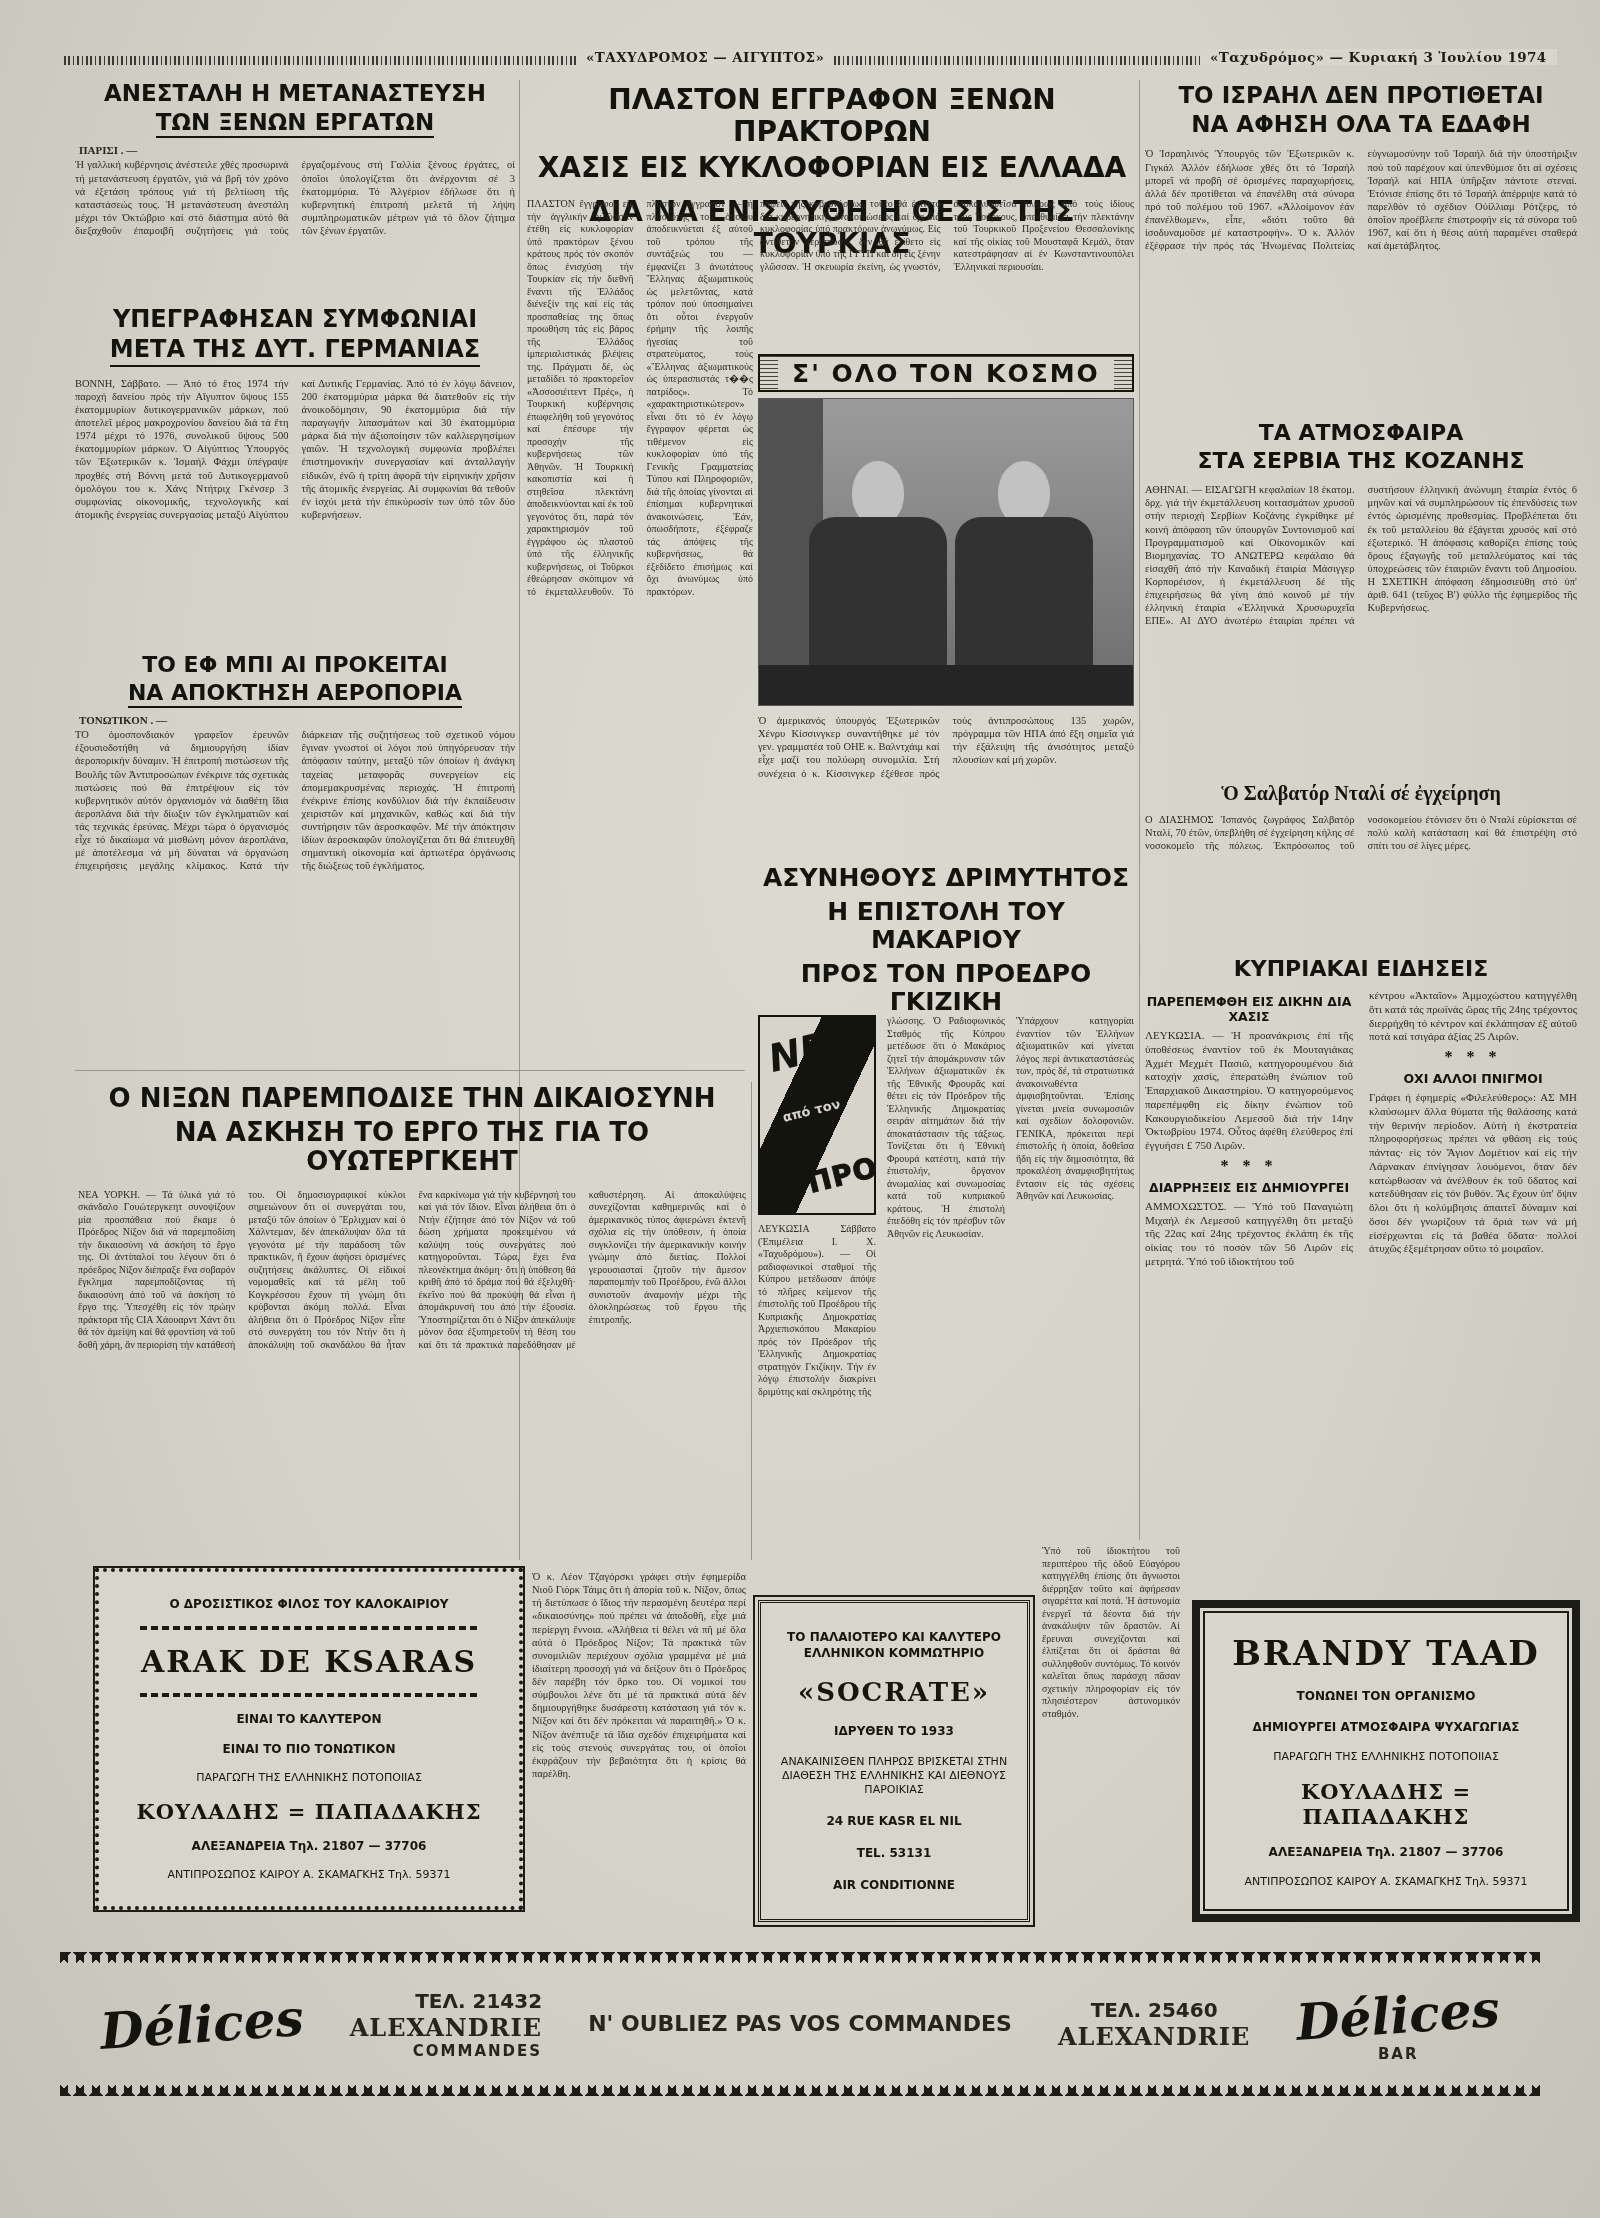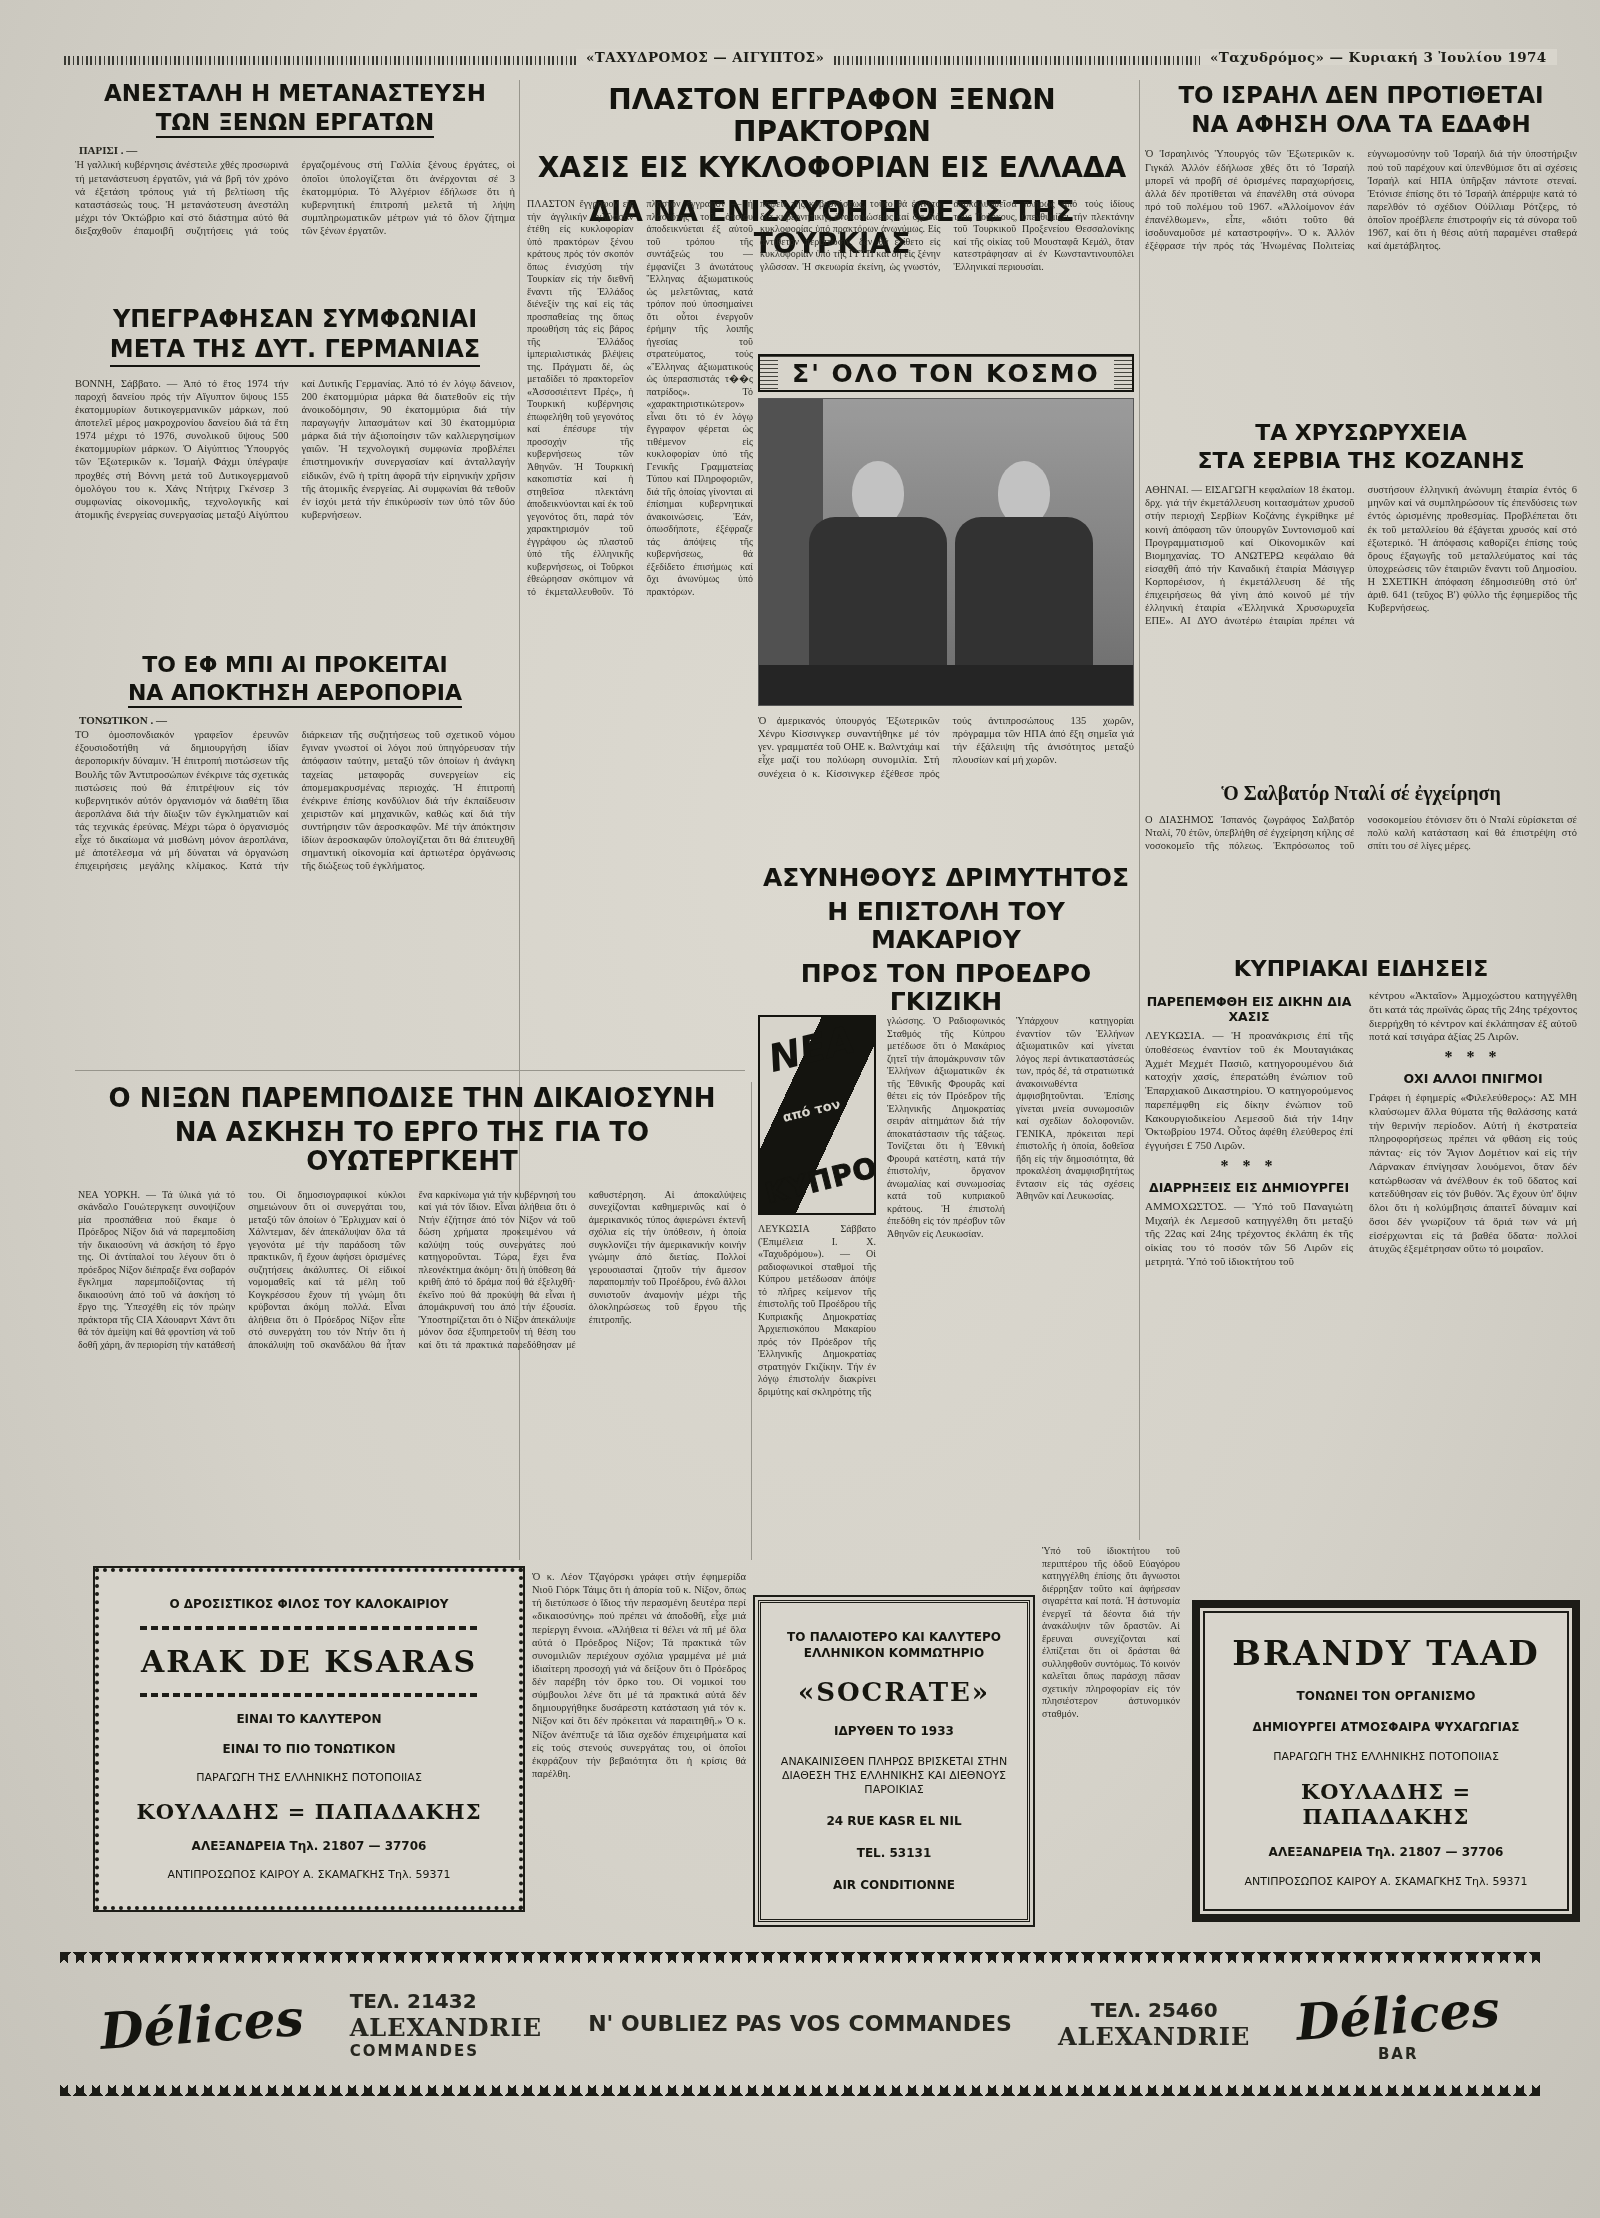--- a/index.html
+++ b/index.html
@@ -153,21 +153,21 @@
     </div>
   </section>
 
   <section class="abs" style="left:1145px;top:82px;width:432px">
     <h2 class="headline" style="font-size:23px">ΤΟ ΙΣΡΑΗΛ ΔΕΝ ΠΡΟΤΙΘΕΤΑΙ</h2>
     <h2 class="headline" style="font-size:23px;margin-top:3px">ΝΑ ΑΦΗΣΗ ΟΛΑ ΤΑ ΕΔΑΦΗ</h2>
     <div class="body-text cols-2" style="height:252px;margin-top:10px">Ὁ Ἰσραηλινός Ὑπουργός τῶν Ἐξωτερικῶν κ. Γιγκάλ Ἀλλόν ἐδήλωσε χθές ὅτι τό Ἰσραήλ μπορεῖ νά προβῆ σέ ὁρισμένες παραχωρήσεις, ἀλλά δέν προτίθεται νά ἐπανέλθη στά σύνορα πρό τοῦ πολέμου τοῦ 1967. «Ἀλλοίμονον ἐάν ἐπανέλθωμεν», εἶπε, «διότι τοῦτο θά ἰσοδυναμοῦσε μέ καταστροφήν». Ὁ κ. Ἀλλόν ἐξέφρασε τήν πρός τάς Ἡνωμένας Πολιτείας εὐγνωμοσύνην τοῦ Ἰσραήλ διά τήν ὑποστήριξιν πού τοῦ παρέχουν καί ὑπενθύμισε ὅτι αἱ σχέσεις Ἰσραήλ καί ΗΠΑ ὑπῆρξαν πάντοτε στεναί. Ἐτόνισε ἐπίσης ὅτι τό Ἰσραήλ ἀπέρριψε κατά τό παρελθόν τό σχέδιον Οὐίλλιαμ Ρότζερς, τό ὁποῖον προέβλεπε ἐπιστροφήν εἰς τά σύνορα τοῦ 1967, καί ὅτι ἡ θέσις αὐτή παραμένει σταθερά καί ἀμετάβλητος.</div>
   </section>
 
   <section class="abs" style="left:1145px;top:420px;width:432px">
-    <h2 class="headline" style="font-size:22px">ΤΑ ΧΡΥΣΩΡΥΧΕΙΑ</h2>
+    <h2 class="headline" style="font-size:22px">ΤΑ ΑΤΜΟΣΦΑΙΡΑ</h2>
     <h2 class="headline" style="font-size:22px;margin-top:3px">ΣΤΑ ΣΕΡΒΙΑ ΤΗΣ ΚΟΖΑΝΗΣ</h2>
     <div class="body-text cols-2" style="height:282px;margin-top:10px">ΑΘΗΝΑΙ. — ΕΙΣΑΓΩΓΗ κεφαλαίων 18 ἑκατομ. δρχ. γιά τήν ἐκμετάλλευση κοιτασμάτων χρυσοῦ στήν περιοχή Σερβίων Κοζάνης ἐγκρίθηκε μέ κοινή ἀπόφαση τῶν ὑπουργῶν Συντονισμοῦ καί Προγραμματισμοῦ καί Οἰκονομικῶν καί Βιομηχανίας. ΤΟ ΑΝΩΤΕΡΩ κεφάλαιο θά εἰσαχθῆ ἀπό τήν Καναδική ἑταιρία Μάσιγγερ Κορπορέισον, ἡ ἐκμετάλλευση δέ τῆς ἐπιχειρήσεως θά γίνη ἀπό κοινοῦ μέ τήν ἑλληνική ἑταιρία «Ἑλληνικά Χρυσωρυχεῖα ΕΠΕ». ΑΙ ΔΥΟ ἀνωτέρω ἑταιρίαι πρέπει νά συστήσουν ἑλληνική ἀνώνυμη ἑταιρία ἐντός 6 μηνῶν καί νά συμπληρώσουν τίς ἐπενδύσεις των ἐντός ὡρισμένης προθεσμίας. Προβλέπεται ὅτι ἐκ τοῦ μεταλλείου θά ἐξάγεται χρυσός καί στό ἐξωτερικό. Ἡ ἀπόφασις καθορίζει ἐπίσης τούς ὅρους ἐξαγωγῆς τοῦ μεταλλεύματος καί τάς ὑποχρεώσεις τῶν ἑταιριῶν ἔναντι τοῦ Δημοσίου. Η ΣΧΕΤΙΚΗ ἀπόφαση ἐδημοσιεύθη στό ὑπ' ἀριθ. 641 (τεῦχος Β') φύλλο τῆς ἐφημερίδος τῆς Κυβερνήσεως.</div>
   </section>
 
   <section class="abs" style="left:1145px;top:782px;width:432px">
     <h2 style="font:bold 20px 'Liberation Serif',serif;text-align:center;color:#14140f">Ὁ Σαλβατόρ Νταλί σέ ἐγχείρηση</h2>
     <div class="body-text cols-2" style="height:122px;margin-top:8px">Ο ΔΙΑΣΗΜΟΣ Ἰσπανός ζωγράφος Σαλβατόρ Νταλί, 70 ἐτῶν, ὑπεβλήθη σέ ἐγχείρηση κήλης σέ νοσοκομεῖο τῆς πόλεως. Ἐκπρόσωπος τοῦ νοσοκομείου ἐτόνισεν ὅτι ὁ Νταλί εὑρίσκεται σέ πολύ καλή κατάσταση καί θά ἐπιστρέψη στό σπίτι του σέ λίγες μέρες.</div>
   </section>
 
   <section class="abs" style="left:1145px;top:956px;width:432px;height:586px">
@@ -235,21 +235,21 @@
       <div class="ad-brand">ΚΟΥΛΑΔΗΣ = ΠΑΠΑΔΑΚΗΣ</div>
       <div class="ad-s">ΑΛΕΞΑΝΔΡΕΙΑ Τηλ. 21807 — 37706</div>
       <div class="ad-xs">ΑΝΤΙΠΡΟΣΩΠΟΣ ΚΑΙΡΟΥ Α. ΣΚΑΜΑΓΚΗΣ Τηλ. 59371</div>
     </div>
   </div>
 
   <div class="abs" style="left:60px;top:1952px;width:1480px">
     <div class="zz-down"></div>
     <div class="strip-content">
       <div class="delices">Délices</div>
-      <div style="text-align:left">
+      <div style="text-align:right">
         <div class="strip-tel">ΤΕΛ. 21432</div>
         <div class="strip-city">ALEXANDRIE</div>
         <div class="strip-sub">COMMANDES</div>
       </div>
       <div class="strip-slogan">
         <div>N' OUBLIEZ PAS VOS COMMANDES</div>
       </div>
       <div style="text-align:center">
         <div class="strip-tel">ΤΕΛ. 25460</div>
         <div class="strip-city">ALEXANDRIE</div>

